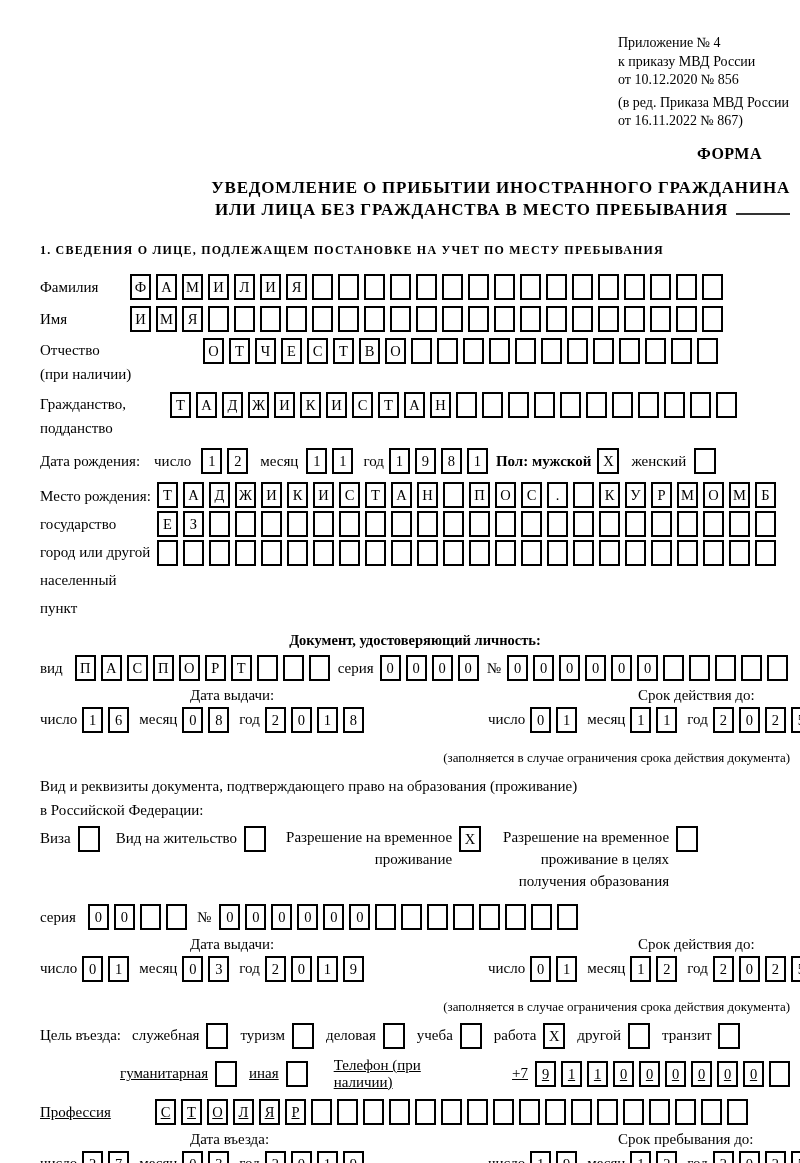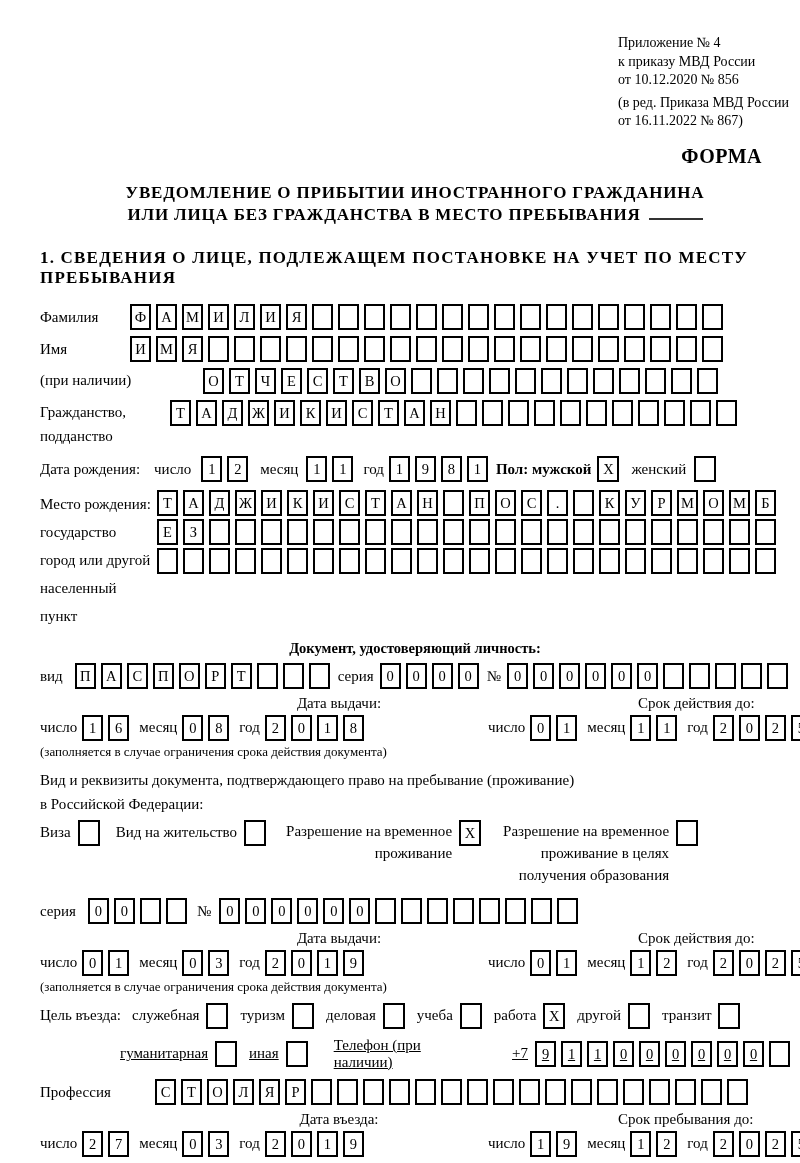--- a/index.html
+++ b/index.html
@@ -1,47 +1,47 @@
 <!DOCTYPE html>
 <html><head>
 <meta charset="utf-8">
 <style>
   html,body{margin:0;padding:0;background:#fff;}
   body{width:800px;height:1163px;overflow:hidden;color:#000;
        font-family:"Liberation Serif","DejaVu Serif",serif;font-size:15px;}
   .page{box-sizing:border-box;width:800px;height:1163px;padding:34px 10px 0 40px;}
   .appendix{margin-left:578px;font-size:14px;line-height:18.5px;}
   .appendix .gap{height:4px;}
-  .form-label{font-weight:bold;font-size:20px;text-align:right;margin:14px 28px 0 0;letter-spacing:.5px;}
-  .title{text-align:center;font-weight:bold;font-size:17px;line-height:22px;letter-spacing:.8px;margin-top:14px;}
+  .form-label{font-weight:bold;font-size:16px;text-align:right;margin:14px 28px 0 0;letter-spacing:.5px;}
+  .title{text-align:right;font-weight:bold;font-size:17px;line-height:22px;letter-spacing:.8px;margin-top:14px;}
   .blank-line{display:inline-block;width:54px;border-bottom:2px solid #333;height:14px;margin-left:8px;}
-  .sec-heading{font-weight:bold;font-size:17px;letter-spacing:1.2px;margin-top:22px;}
+  .sec-heading{font-weight:bold;font-size:12px;letter-spacing:1.2px;margin-top:22px;}
   .frow{display:flex;align-items:center;margin-top:6px;}
   .frow.top{align-items:flex-start;}
   .flabel{flex:none;line-height:24px;}
   .w90{width:90px;} .w130{width:130px;} .w163{width:163px;} .w117{width:117px;} .w115{width:115px;}
   .cells{display:inline-flex;gap:5px;flex:none;}
   .cell{box-sizing:border-box;flex:none;display:inline-block;width:21px;height:26px;border:2px solid #000;
         text-align:center;font-size:14.5px;line-height:22px;background:#fff;}
   .cb{width:22px;}
   .stack>.cells{display:flex;margin-bottom:3px;}
   .doc-heading{text-align:center;font-weight:bold;font-size:14.5px;margin:10px 0 4px 0;}
   .tight{gap:0;}
   .tight>*{margin-right:4px;}
   .tight .lblm{margin-left:4px;margin-right:6px;}
   .dates{display:flex;margin-top:6px;}
   .dcol-l{width:448px;flex:none;}
   .dcol-r{flex:1;}
   .dheading{font-size:15px;}
-  .dh-l{padding-left:150px;text-align:center;}
+  .dh-l{padding-left:150px;}
   .dh-r{padding-left:150px;}
   .dline{display:flex;align-items:center;margin-top:3px;}
   .dline .dl{margin-right:5px;}
   .dline .cells{margin-right:10px;}
-  .footnote{font-size:13px;margin-top:3px;}
+  .footnote{font-size:13px;text-align:right;margin-top:17px;}
   .intro{line-height:24px;margin-top:8px;}
   .opts{display:flex;align-items:flex-start;margin-top:4px;}
   .opt{display:flex;align-items:flex-start;}
   .opt .olabel{line-height:24px;margin-right:7px;}
   .opt .multi{text-align:right;line-height:22px;}
   .purpose-row{display:flex;align-items:center;margin-top:8px;flex-wrap:nowrap;}
   .purpose-row .olabel{margin:0 7px 0 12px;}
   .purpose-row .first{margin-left:0;}
 </style>
 </head>
@@ -120,20 +120,21 @@
         <span class="cell"></span>
         <span class="cell"></span>
         <span class="cell"></span>
         <span class="cell"></span>
         <span class="cell"></span>
       </span>
   </div>
 
   <div class="frow top">
     <span class="flabel w163">
+      <div>Отчество</div>
       <div>(при наличии)</div>
     </span>
     <span class="cells">
         <span class="cell">О</span>
         <span class="cell">Т</span>
         <span class="cell">Ч</span>
         <span class="cell">Е</span>
         <span class="cell">С</span>
         <span class="cell">Т</span>
         <span class="cell">В</span>
@@ -379,21 +380,21 @@
             <span class="cell">0</span>
             <span class="cell">2</span>
             <span class="cell">5</span>
           </span>
       </div>
     </div>
   </div>
   <div class="footnote">(заполняется в случае ограничения срока действия документа)</div>
 
   <div class="intro">
-    <div>Вид и реквизиты документа, подтверждающего право на пребывание (проживание)</div>
+    <div>Вид и реквизиты документа, подтверждающего право на образования (проживание)</div>
     <div>в Российской Федерации:</div>
   </div>
 
   <div class="opts">
     <div class="opt">
       <span class="olabel">Виза</span>
       <span class="cell cb"></span>
     </div>
     <div class="opt" style="margin-left:16px;">
       <span class="olabel">Вид на жительство</span>
@@ -522,21 +523,21 @@
         <span class="cell">0</span>
         <span class="cell">0</span>
         <span class="cell">0</span>
         <span class="cell">0</span>
         <span class="cell">0</span>
         <span class="cell">0</span>
         <span class="cell"></span>
       </span>
   </div>
 
-  <div class="frow" style="margin-top:8px;">
+  <div class="frow" style="margin-top:8px;text-decoration:underline;">
     <span class="flabel w115">Профессия</span>
     <span class="cells">
         <span class="cell">С</span>
         <span class="cell">Т</span>
         <span class="cell">О</span>
         <span class="cell">Л</span>
         <span class="cell">Я</span>
         <span class="cell">Р</span>
         <span class="cell"></span>
         <span class="cell"></span>

